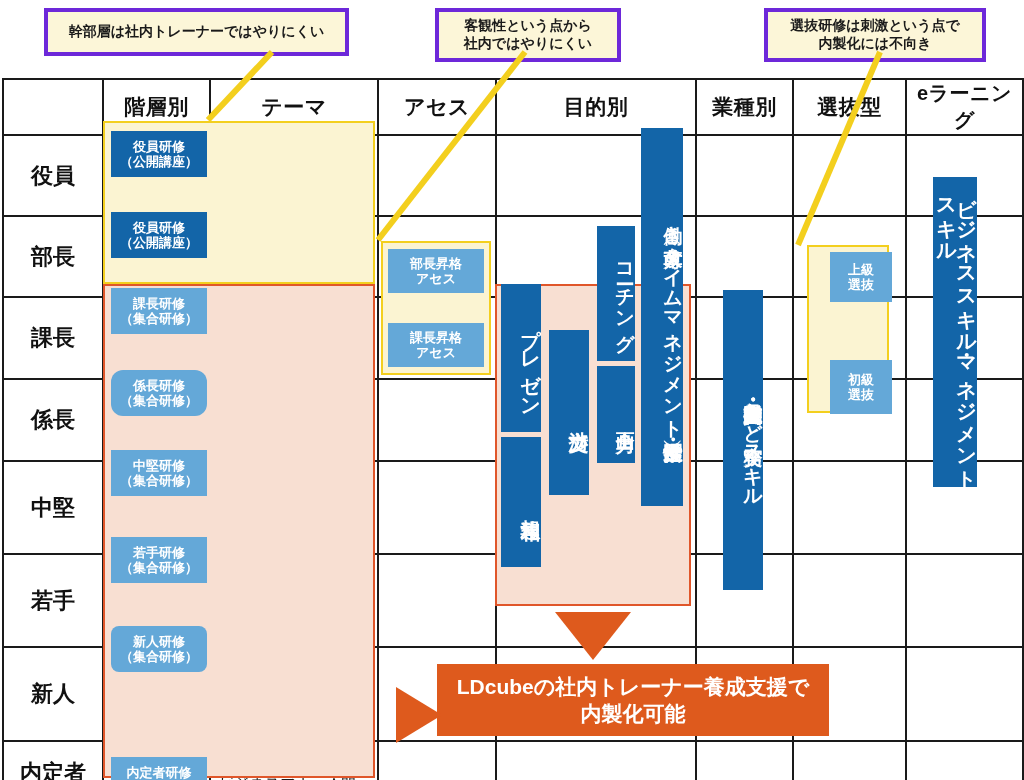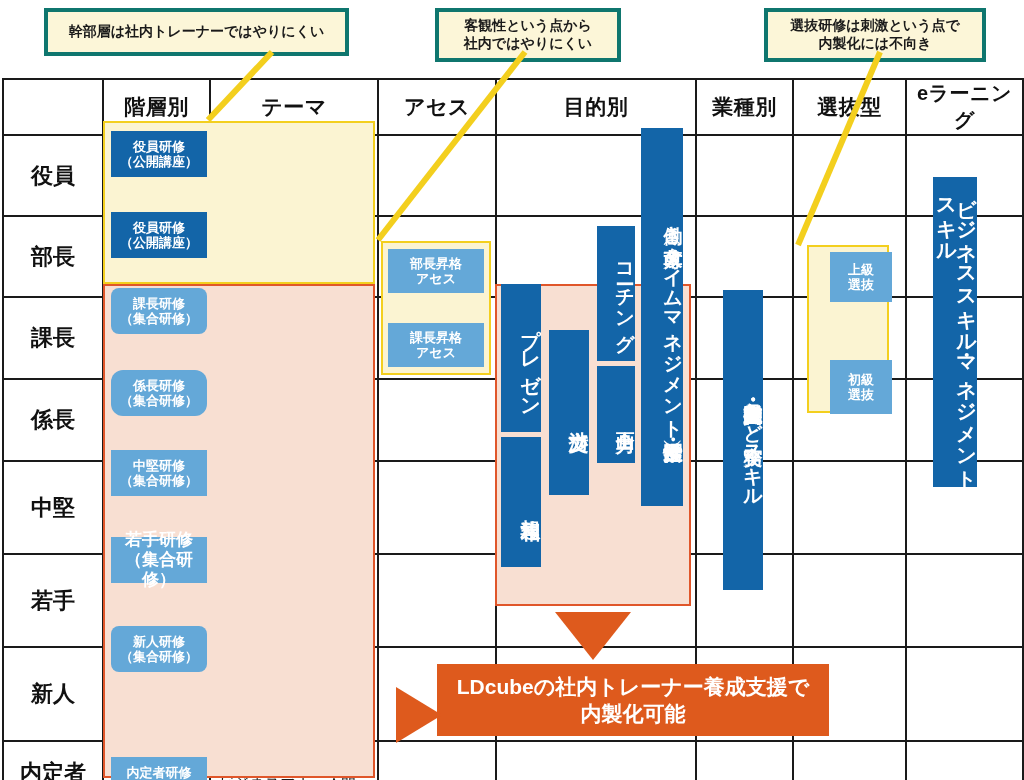--- a/index.html
+++ b/index.html
@@ -9,21 +9,21 @@
     font-family:"Liberation Sans","DejaVu Sans",sans-serif;
     overflow:hidden;
     position:relative;
   }
   #stage{position:absolute;left:0;top:0;width:1024px;height:780px;}
 
   
   .callout{
     position:absolute;
     background:#fcf6d8;
-    border:4px solid #0f766e;
+    border:4px solid #6d28d9;
     box-sizing:border-box;
     display:flex;align-items:center;justify-content:center;
     text-align:center;
     font-weight:bold;
     color:#1a1a1a;
     line-height:1.28;
     z-index:40;
   }
   .callout span{display:block;}
 
@@ -319,33 +319,33 @@
   <div class="region region-yellow" style="left:807px;top:245px;width:82px;height:168px;"></div>
 
   <div class="chip chip-dark" style="left:111px;top:131px;width:96px;height:46px;font-size:13px;flex-direction:column;">
     <span>役員研修</span>
     <span>（公開講座）</span>
   </div>
   <div class="chip chip-dark" style="left:111px;top:212px;width:96px;height:46px;font-size:13px;flex-direction:column;">
     <span>役員研修</span>
     <span>（公開講座）</span>
   </div>
-  <div class="chip chip-light" style="left:111px;top:288px;width:96px;height:46px;font-size:13px;flex-direction:column;border-radius:8px;">
+  <div class="chip chip-light" style="left:111px;top:288px;width:96px;height:46px;font-size:13px;flex-direction:column;">
     <span>課長研修</span>
     <span>（集合研修）</span>
   </div>
   <div class="chip chip-light" style="left:111px;top:370px;width:96px;height:46px;font-size:13px;flex-direction:column;border-radius:12px;">
     <span>係長研修</span>
     <span>（集合研修）</span>
   </div>
   <div class="chip chip-light" style="left:111px;top:450px;width:96px;height:46px;font-size:13px;flex-direction:column;">
     <span>中堅研修</span>
     <span>（集合研修）</span>
   </div>
-  <div class="chip chip-light" style="left:111px;top:537px;width:96px;height:46px;font-size:17px;flex-direction:column;">
+  <div class="chip chip-light" style="left:111px;top:537px;width:96px;height:46px;font-size:13px;flex-direction:column;">
     <span>若手研修</span>
     <span>（集合研修）</span>
   </div>
   <div class="chip chip-light" style="left:111px;top:626px;width:96px;height:46px;font-size:13px;flex-direction:column;border-radius:8px;">
     <span>新人研修</span>
     <span>（集合研修）</span>
   </div>
   <div class="chip chip-light" style="left:111px;top:713px;width:96px;height:46px;font-size:13px;flex-direction:column;margin-top:44px;">
     <span>内定者研修</span>
     <span>（集合研修）</span>

